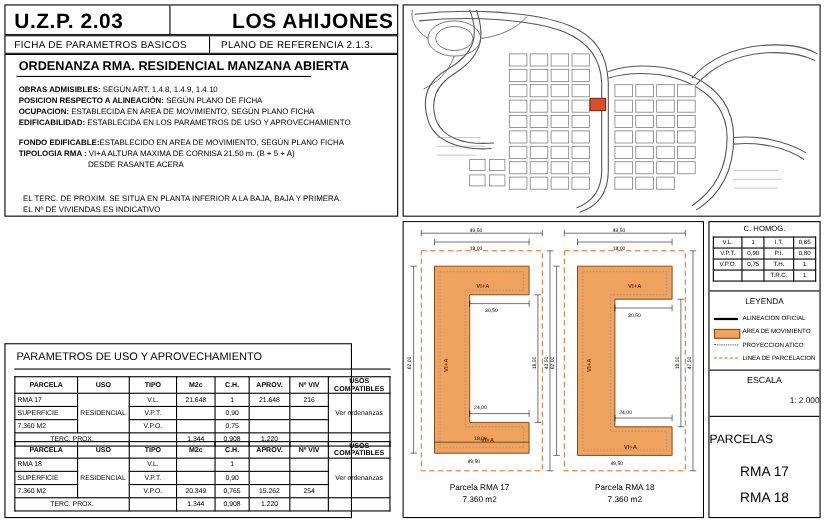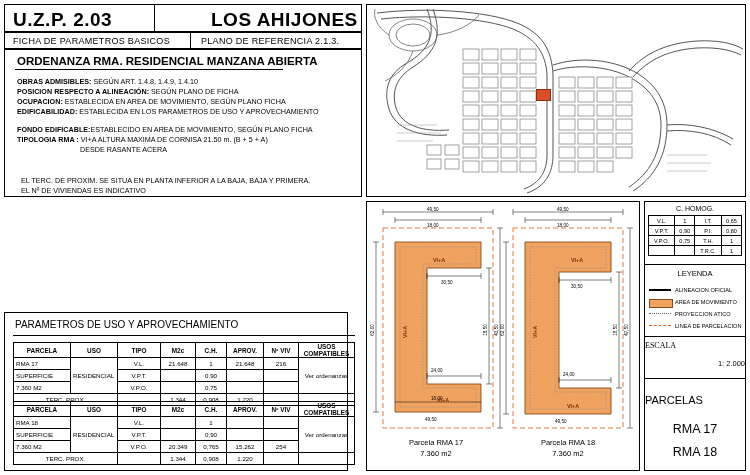--- a/index.html
+++ b/index.html
@@ -25,41 +25,41 @@
   .ln{font-size:7.2px;left:12px;}
   .bold{font-weight:bold;}
   #ord-rule{position:absolute;left:10px;top:19px;width:268px;border-top:1px solid #000;}
 
   
   #map{left:366px;top:4px;width:380px;height:193px;overflow:hidden;}
   #mapsvg{position:absolute;left:0;top:0;}
   #map-red{position:absolute;left:169px;top:84px;width:13px;height:10px;background:#d94f2a;border:1px solid #8a2d14;}
 
   
-  #par{left:4px;top:312px;width:344px;height:159px;}
+  #par{left:4px;top:312px;width:316px;height:159px;}
   #par-title{font-size:10px;left:10px;top:6px;}
   #par-rule{position:absolute;left:8px;top:22px;width:342px;border-top:1px solid #000;}
   table.pt{position:absolute;left:8px;width:342px;border-collapse:collapse;font-size:6.2px;}
   table.pt td{border:1px solid #000;height:11px;padding:0 2px;text-align:center;vertical-align:middle;}
   table.pt td.l{text-align:left;}
   table.pt td.hd{font-weight:bold;font-size:6.4px;}
 
   
   #plans{left:366px;top:201px;width:274px;height:270px;}
   .plan-label{font-size:7.5px;text-align:center;position:absolute;}
 
   
   #leg{left:644px;top:201px;width:102px;height:270px;}
   #chom-title{font-size:7px;text-align:center;padding-top:3px;}
   table.ch{width:94px;margin:3px auto 0 auto;border-collapse:collapse;font-size:5.6px;}
   table.ch td{border:1px solid #000;height:9px;text-align:center;padding:0 1px;}
   #leyenda-t{font-size:7.5px;text-align:center;font-weight:normal;}
   .legrow{position:relative;height:12px;font-size:5.6px;padding-left:30px;line-height:12px;}
   .swatch{position:absolute;left:4px;top:3px;width:22px;height:7px;}
-  #escala-t{font-size:8px;font-family:Liberation Serif, serif;}
+  #escala-t{font-size:8px;text-align:center;}
   #escala-v{font-size:7.5px;text-align:right;}
   #parcelas-t{font-size:11px;text-align:left;}
   .parc{font-size:12.5px;text-align:center;}
 
   .hr{position:absolute;border-top:1px solid #000;left:0;width:100%;}
 </style>
 </head>
 <body>
 
 <div class="sheet">

